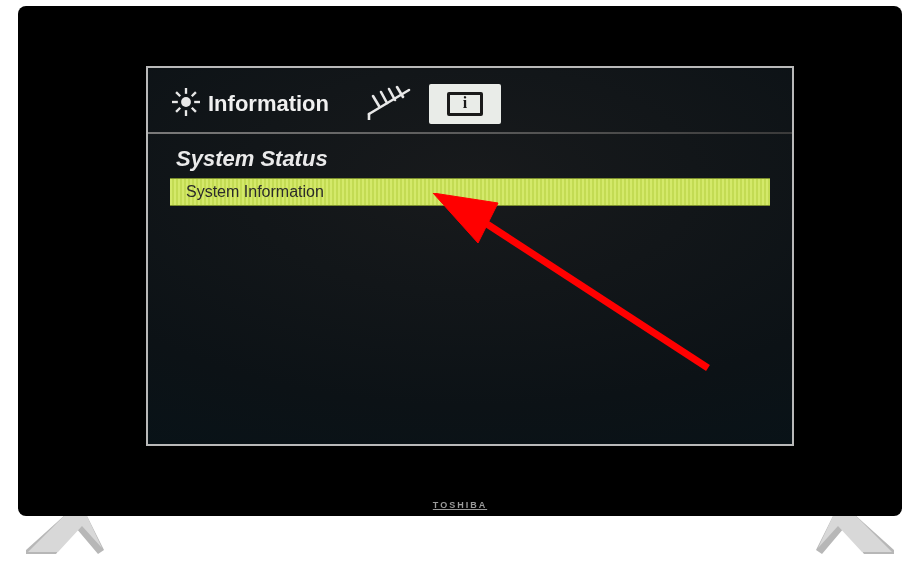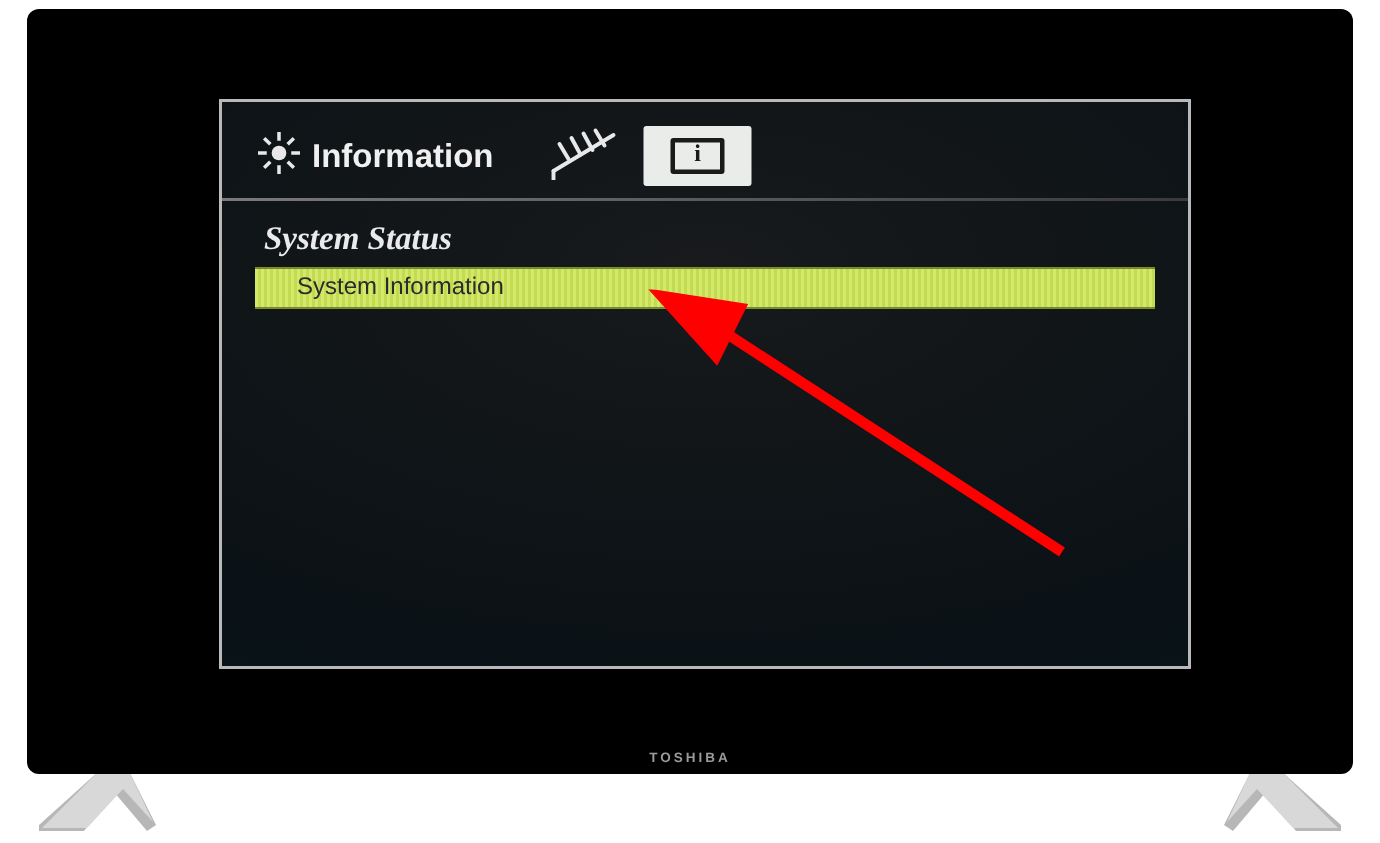--- a/index.html
+++ b/index.html
@@ -10,21 +10,21 @@
       position: relative; overflow: hidden;
     }
     .tv-bezel {
       position: absolute; left: 18px; top: 6px;
       width: 884px; height: 510px;
       background: #000; border-radius: 8px;
     }
     .tv-brand {
       position: absolute; left: 0; right: 0; bottom: 6px;
       text-align: center; color: #9a9a9a;
-      font-size: 9px; letter-spacing: 2px; font-weight: bold;
+      font-size: 9px; letter-spacing: 2px; font-weight: bold; text-decoration: underline;
     }
     .tv-stand-l, .tv-stand-r {
       position: absolute; bottom: 8px; width: 78px; height: 40px;
     }
     .tv-stand-l { left: 26px; }
     .tv-stand-r { right: 26px; }
     .menu-frame {
       position: absolute; left: 128px; top: 60px;
       width: 648px; height: 380px;
       border: 2px solid #b9b9b9;
@@ -50,28 +50,28 @@
     .info-i {
       font-family: "Times New Roman", serif; font-weight:bold; font-size:16px;
       color:#1a1a1a; line-height:14px;
     }
     .divider {
       position:absolute; left:0; right:0; top:64px; height:2px;
       background: linear-gradient(to right, #7a7a7a, #3a3a3a);
     }
     .heading {
       position:absolute; left:28px; top:78px; color:#eaeaea;
-      font-size:22px; font-weight:bold; font-style:italic;font-family:Liberation Serif, serif;
+      font-size:22px; font-weight:bold; font-style:italic;
     }
     .selected-row {
       position:absolute; left:22px; right:22px; top:110px; height:28px;
       background: repeating-linear-gradient(90deg,
                   #d4e96a 0, #d4e96a 2px, #c3db53 2px, #c3db53 4px);
       border-top:1px solid #7c8f2d; border-bottom:1px solid #7c8f2d;
-      display:flex; align-items:center; padding-left:28px;
+      display:flex; align-items:center; padding-left:16px;
       color:#2a2a2a; font-size:16px;
     }
     .arrow-overlay { position:absolute; left:240px; top:125px; pointer-events:none; }
   </style>
 </head>
 <body>
 
 <div class="tv-stand-l">
   <svg width="78" height="40" viewBox="0 0 78 40">
     <polygon points="40,0 60,0 78,36 72,40 50,14 30,40 0,40 0,36" fill="#b7b7b7"></polygon>

